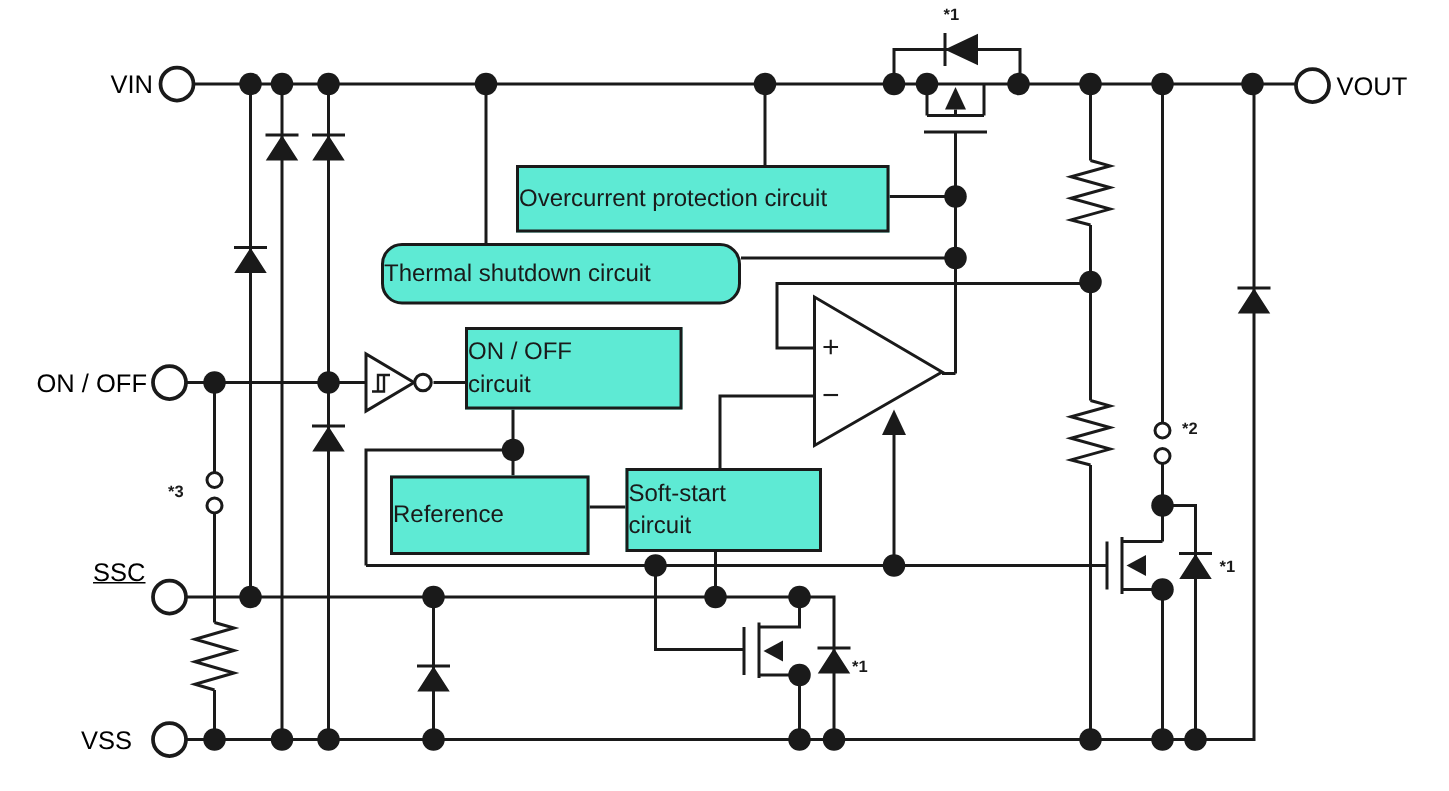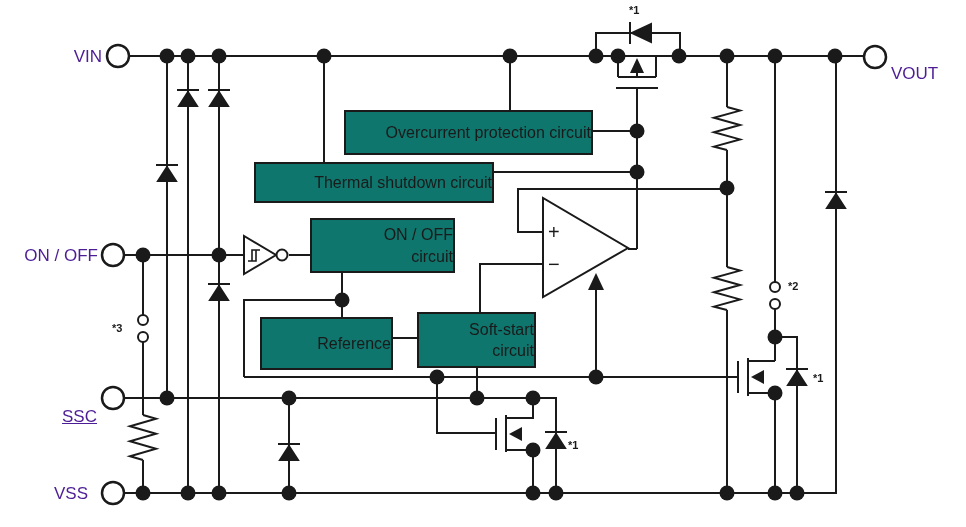--- a/index.html
+++ b/index.html
@@ -1,22 +1,22 @@
 <!DOCTYPE html>
 <html><head>
 <meta charset="utf-8">
 <style>
   html,body{margin:0;padding:0;background:#fff;}
   .stage{position:relative;width:966px;height:527px;background:#fff;overflow:hidden;
          font-family:"Liberation Sans","DejaVu Sans",sans-serif;color:#1a1a1a;}
   .stage svg{position:absolute;left:0;top:0;}
-  .box{position:absolute;box-sizing:border-box;border:2px solid #1a1a1a;background:#0f766e;
-       display:flex;flex-direction:column;align-items:flex-end;justify-content:center;
+  .box{position:absolute;box-sizing:border-box;border:2px solid #1a1a1a;background:#5eead4;
+       display:flex;flex-direction:column;align-items:flex-start;justify-content:center;
        font-size:16px;line-height:1.32;text-align:center;color:#1a1a1a;}
-  .lbl{position:absolute;font-size:17px;color:#4c1d95;white-space:nowrap;}
+  .lbl{position:absolute;font-size:17px;color:#000000;white-space:nowrap;}
   .lbl.r{text-align:right;}
   .note{position:absolute;font-size:11px;font-weight:700;color:#1a1a1a;white-space:nowrap;}
   .opsign{position:absolute;font-size:20px;color:#1a1a1a;line-height:1;}
 </style>
 </head>
 <body>
 
 <div class="stage">
 
 <svg width="966" height="527" viewBox="0 0 966 527">
@@ -185,39 +185,39 @@
     <circle cx="875" cy="57" r="11"></circle>
     <circle cx="113" cy="255" r="11"></circle>
     <circle cx="113" cy="398" r="11"></circle>
     <circle cx="113" cy="493" r="11"></circle>
   </g>
 </svg>
 
 <div class="box" style="left:344px;top:110px;width:249px;height:45px;">
   <span>Overcurrent protection circuit</span>
 </div>
-<div class="box" style="left:254px;top:162px;width:240px;height:41px;">
+<div class="box" style="left:254px;top:162px;width:240px;height:41px;border-radius:14px;">
   <span>Thermal shutdown circuit</span>
 </div>
 <div class="box" style="left:310px;top:218px;width:145px;height:55px;">
   <span>ON / OFF</span>
   <span>circuit</span>
 </div>
 <div class="box" style="left:260px;top:317px;width:133px;height:53px;">
   <span>Reference</span>
 </div>
-<div class="box" style="left:417px;top:312px;width:119px;height:56px;">
+<div class="box" style="left:417px;top:312px;width:131px;height:56px;">
   <span>Soft-start</span>
   <span>circuit</span>
 </div>
 
 <div class="lbl r" style="left:50px;top:47px;width:52px;">VIN</div>
-<div class="lbl" style="left:891px;top:64px;">VOUT</div>
+<div class="lbl" style="left:891px;top:48px;">VOUT</div>
 <div class="lbl r" style="left:10px;top:246px;width:88px;">ON / OFF</div>
-<div class="lbl r" style="left:50px;top:407px;width:47px;text-decoration:underline;">SSC</div>
+<div class="lbl r" style="left:50px;top:372px;width:47px;text-decoration:underline;">SSC</div>
 <div class="lbl r" style="left:47px;top:484px;width:48px;text-align:center;">VSS</div>
 
 <div class="opsign" style="left:548px;top:222px;">+</div>
 <div class="opsign" style="left:548px;top:254px;">−</div>
 
 <div class="note" style="left:629px;top:4px;">*1</div>
 <div class="note" style="left:568px;top:439px;">*1</div>
 <div class="note" style="left:813px;top:372px;">*1</div>
 <div class="note" style="left:788px;top:280px;">*2</div>
 <div class="note" style="left:112px;top:322px;">*3</div>

